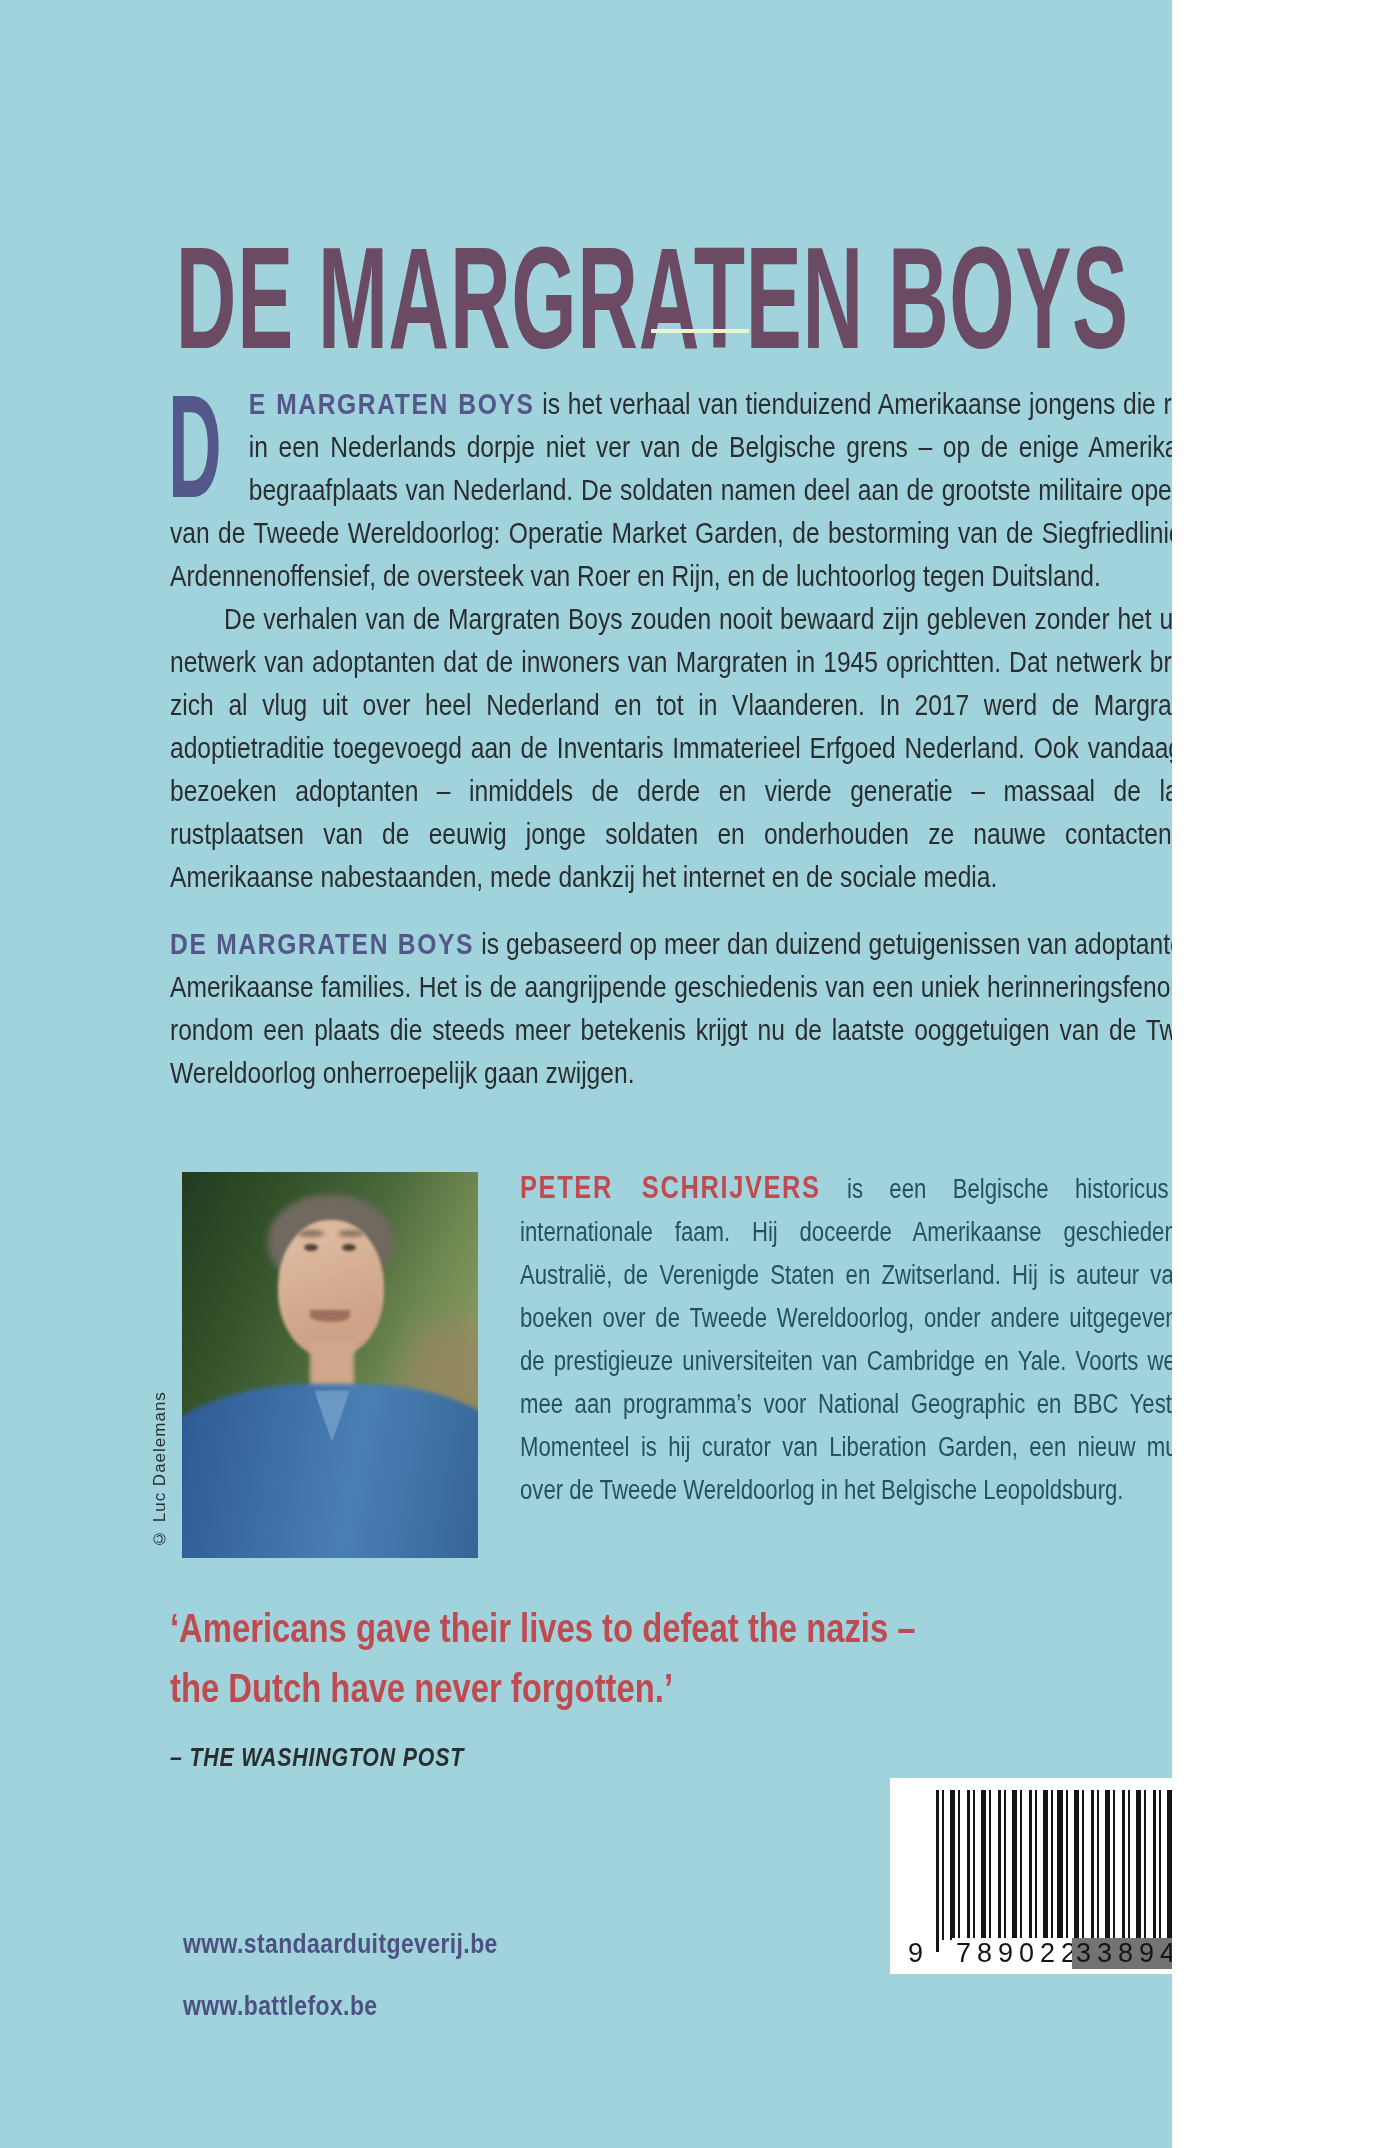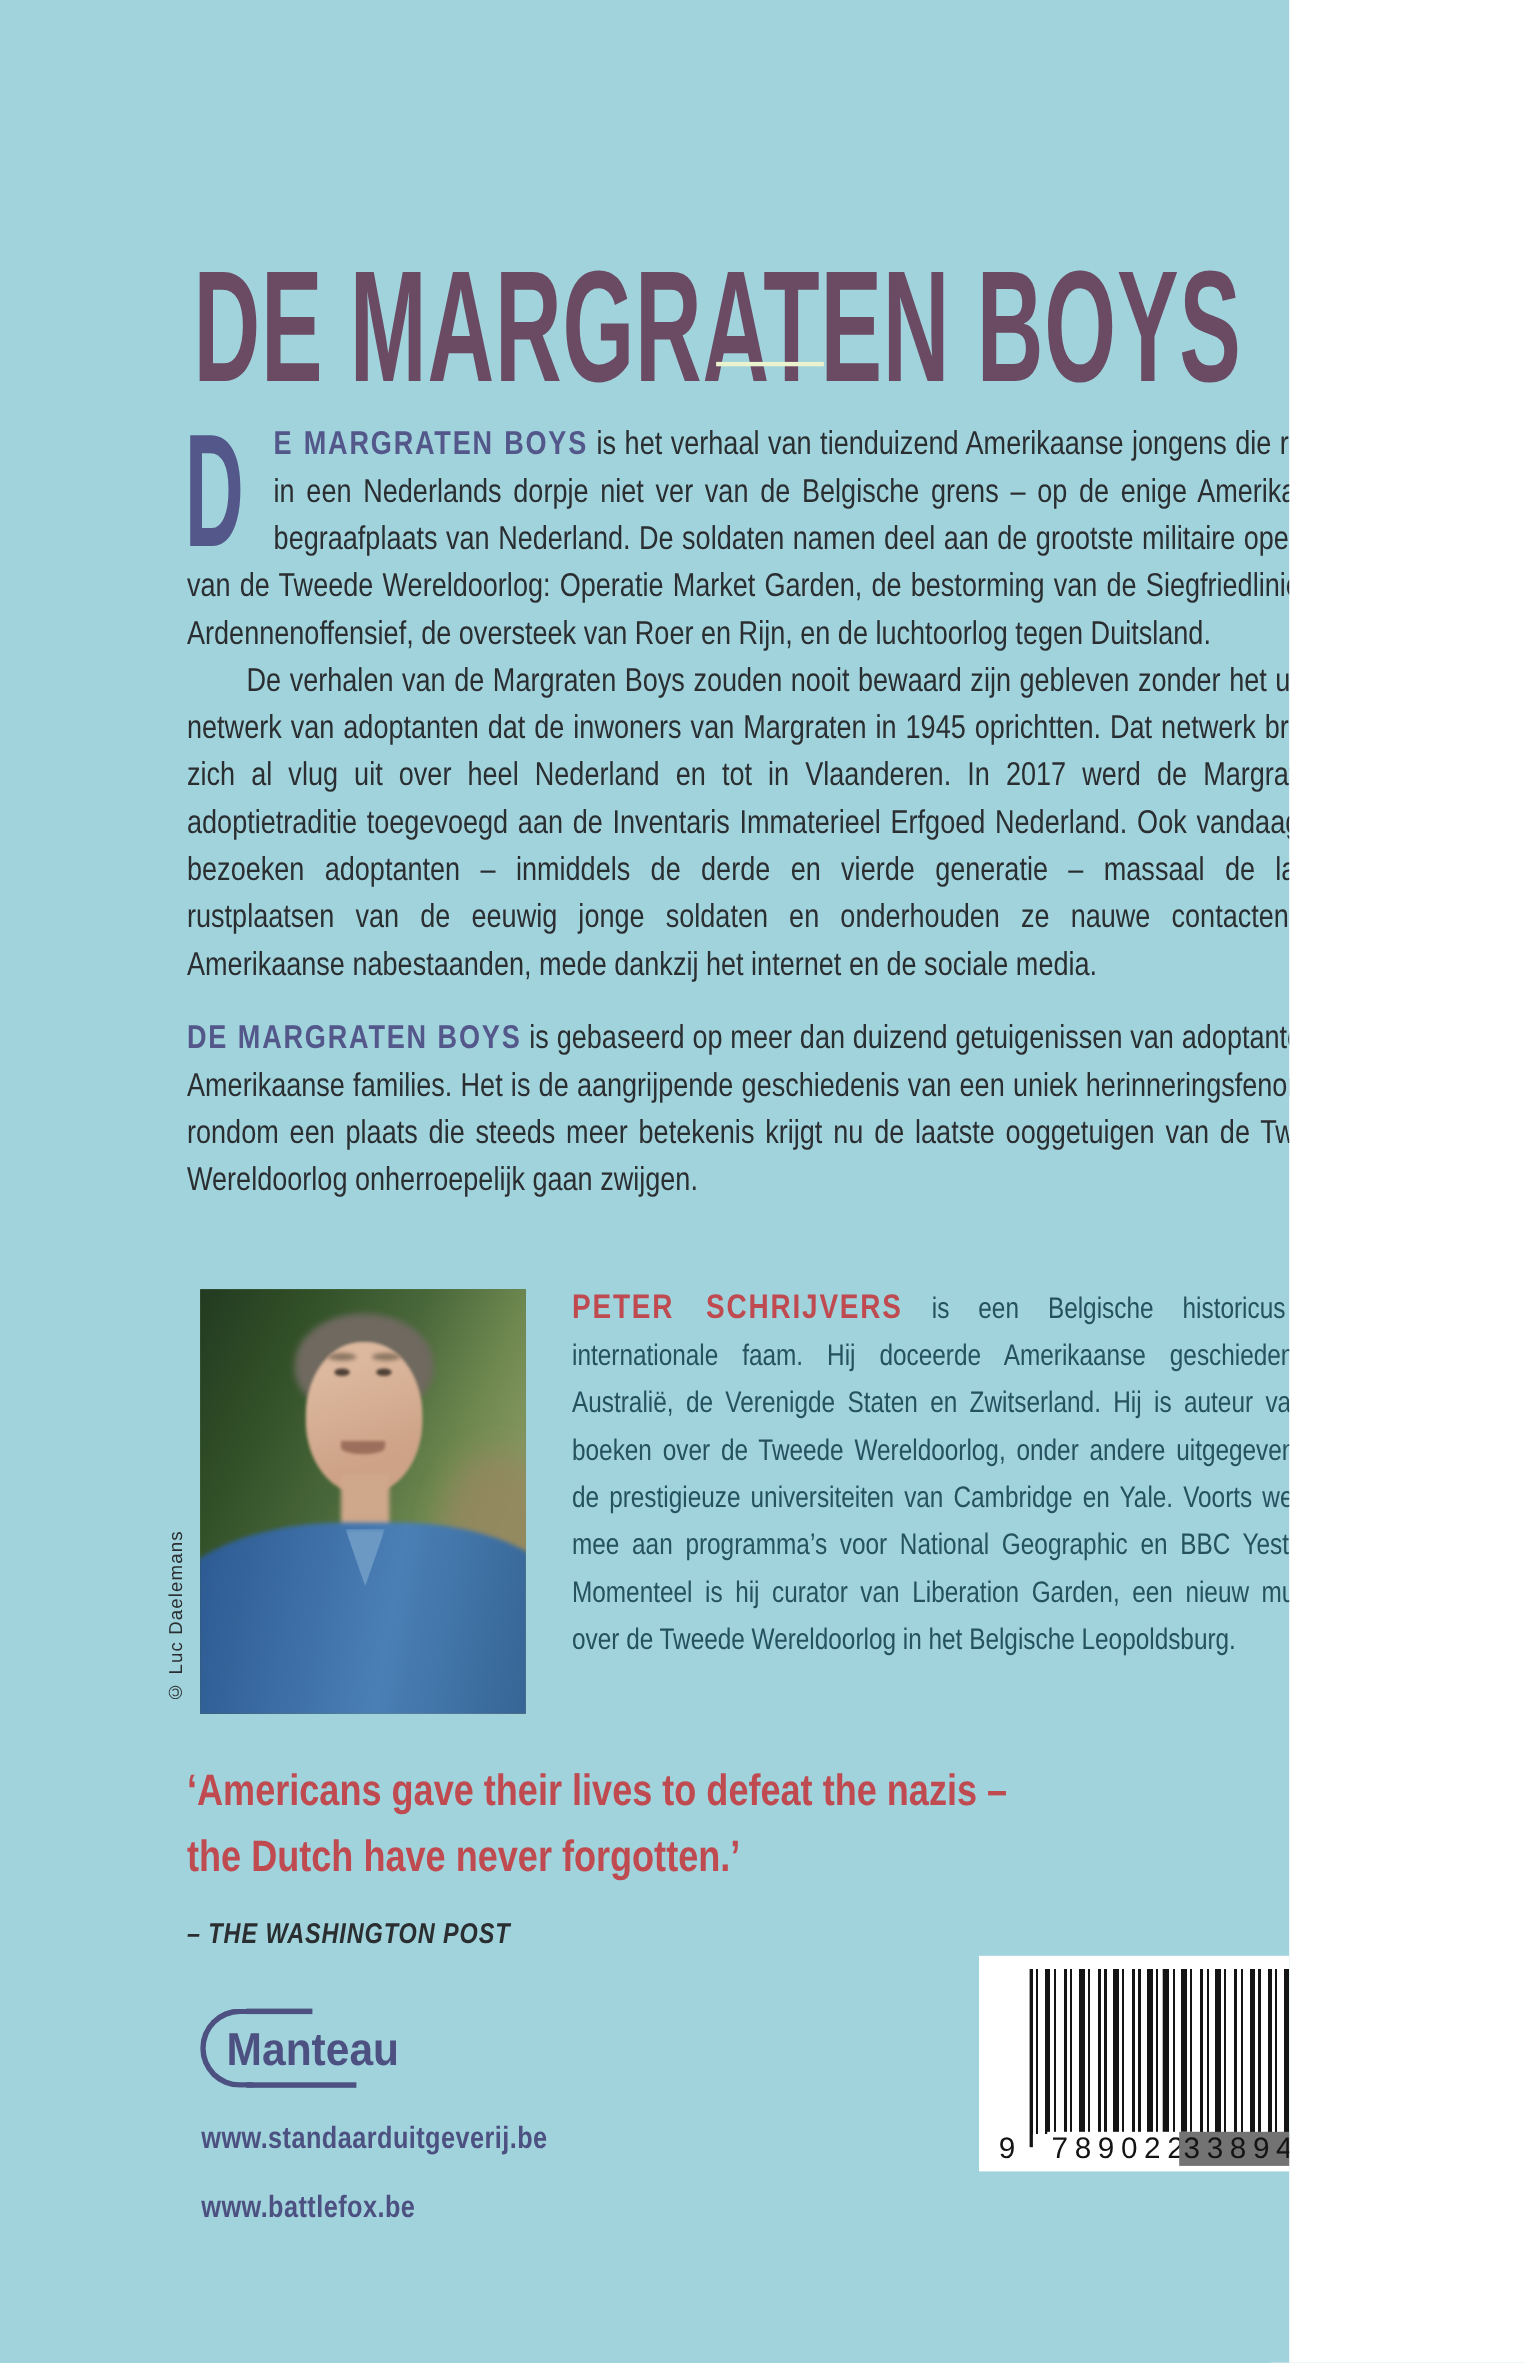--- a/index.html
+++ b/index.html
@@ -137,26 +137,20 @@
     <div class="ph-shirt"></div>
     <div class="ph-collar"></div>
   </div>
   <div class="credit">© Luc Daelemans</div>
 
   <div class="bio"><span class="leadin-red">PETER SCHRIJVERS</span><span> is een Belgische historicus met internationale faam. Hij doceerde Amerikaanse geschiedenis in Australië, de Verenigde Staten en Zwitserland. Hij is auteur van zes boeken over de Tweede Wereldoorlog, onder andere uitgegeven door de prestigieuze universiteiten van Cambridge en Yale. Voorts werkt hij mee aan programma’s voor National Geographic en BBC Yesterday. Momenteel is hij curator van Liberation Garden, een nieuw museum over de Tweede Wereldoorlog in het Belgische Leopoldsburg.</span></div>
 
   <div class="quote">‘Americans gave their lives to defeat the nazis – the Dutch have never forgotten.’</div>
   <div class="quote-source">– THE WASHINGTON POST</div>
 
-  <div class="logo">
-    <div class="logo-arc"></div>
-    <div class="logo-top"></div>
-    <div class="logo-bottom"></div>
-    <div class="logo-text">Manteau</div>
-  </div>
 
   <div class="url url1">www.standaarduitgeverij.be</div>
   <div class="url url2">www.battlefox.be</div>
 
   <div class="barcode">
     <div class="bars"></div>
     <div class="guard g1"></div>
     <div class="guard g3"></div>
     <div class="guard g5"></div>
     <div class="bc-digits">

